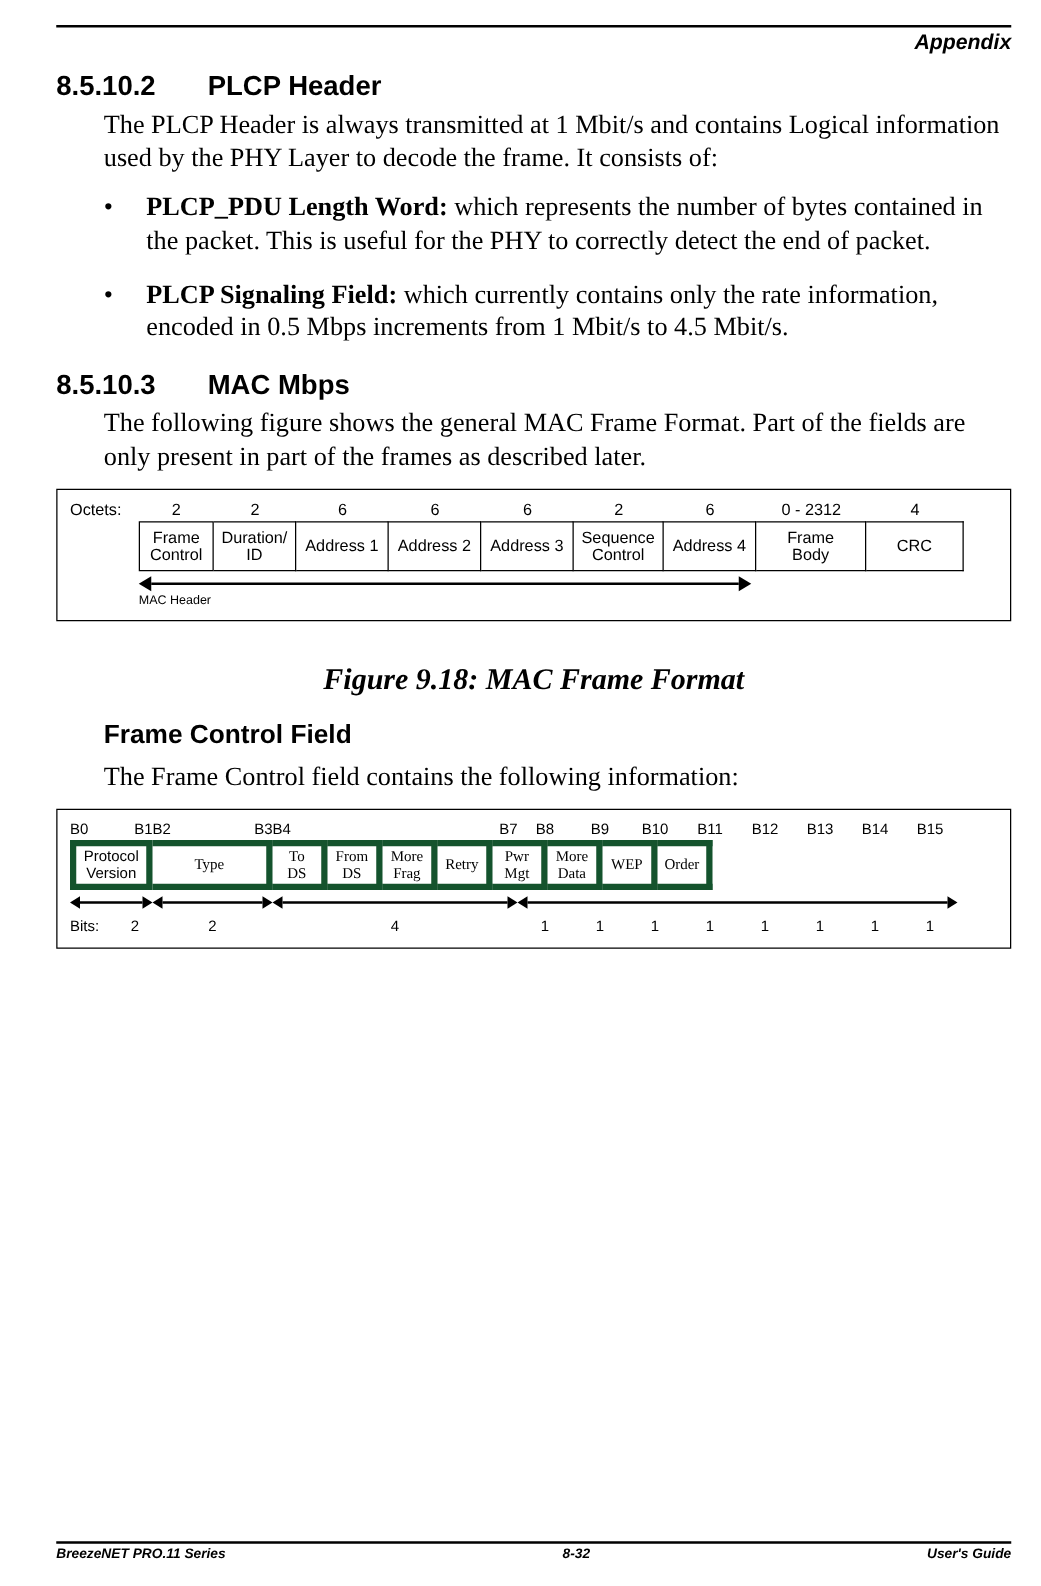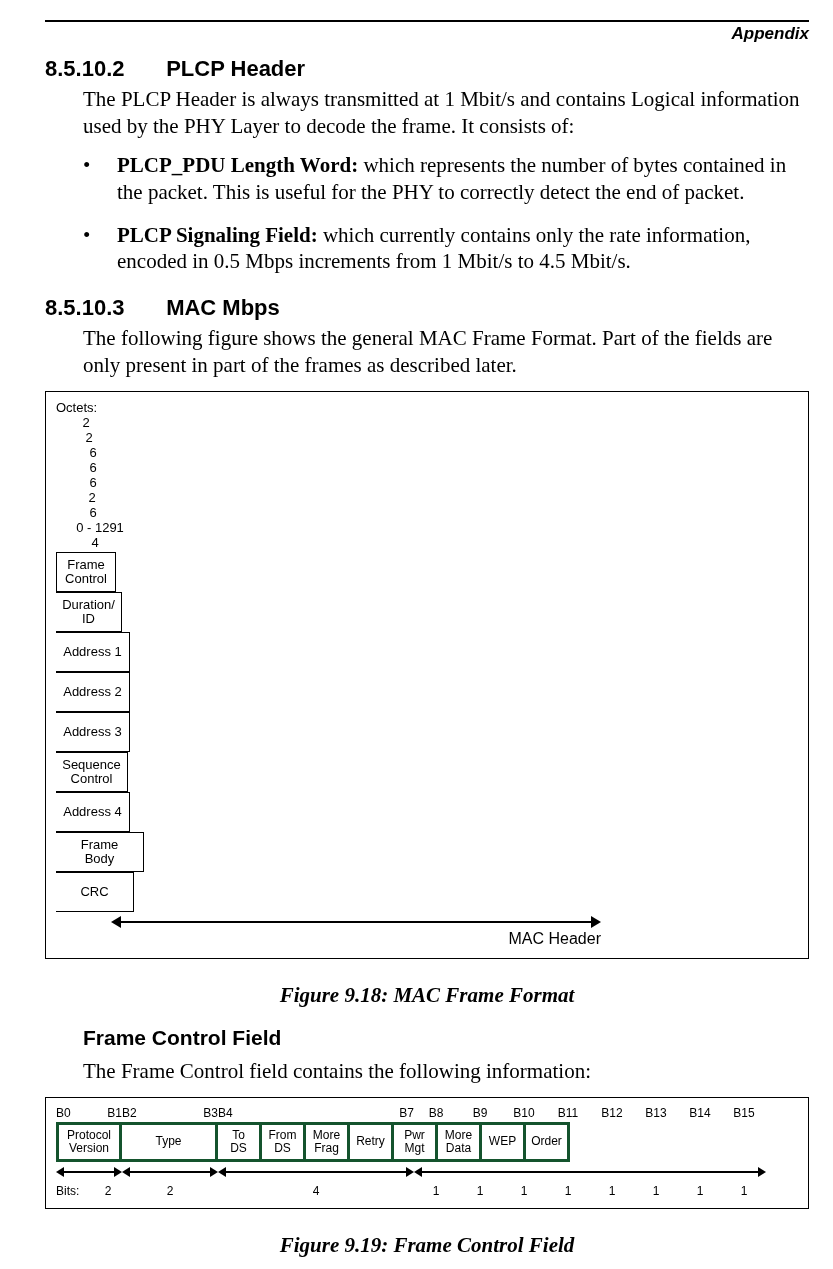--- a/index.html
+++ b/index.html
@@ -75,31 +75,30 @@
     border: 1px solid #000;
     margin: 12px 0 0 0;
     padding: 8px 10px 10px 10px;
     font-family: Arial, Helvetica, sans-serif;
     font-size: 13px;
   }
   .fig-caption {
     font-family: "Times New Roman", Times, serif;
     font-style: italic;
     font-weight: bold;
-    font-size: 21px;
+    font-size: 24px;
     text-align: center;
-    margin: 24px 0 18px 0;
+    margin: 34px 0 18px 0;
   }
 
   
   .mac-wrap { width: 100%; }
   .mac-top-row, .mac-box-row {
     display: flex;
     align-items: stretch;
-    flex-direction: column;
   }
   .mac-top-row { margin-bottom: 2px; }
   .mac-top-row .lbl { width: 55px; display:flex; align-items:flex-end; font-size:13px; }
   .mac-top-row .col, .mac-box-row .col {
     text-align: center;
     display: flex;
     align-items: center;
     justify-content: center;
     font-size: 13px;
   }
@@ -128,48 +127,48 @@
     display:flex; align-items:center; width: 490px;
   }
   .arrow-left, .arrow-right {
     width: 0; height: 0; border-top: 6px solid transparent; border-bottom: 6px solid transparent;
   }
   .arrow-left  { border-right: 10px solid #000; }
   .arrow-right { border-left: 10px solid #000; }
   .arrow-bar { flex:1; height: 2px; background:#000; }
   .mac-arrow-label {
     position: relative;
-    text-align: right;
-    font-size: 16px;
+    text-align: left;
+    font-size: 10px;
     width: 490px;
     margin-left: 55px;
     margin-top: 2px;
   }
 
   
   .fc-wrap { width: 100%; }
   .fc-top-row, .fc-box-row, .fc-bits-row {
     display: flex;
     align-items: flex-start;
   }
   .fc-top-row .tcell, .fc-bits-row .bcell {
     font-size: 12px;
     display:flex; align-items:flex-end; justify-content:flex-start;
     box-sizing: border-box;
   }
   .fc-top-row { margin-bottom: 2px; }
   .fc-box-row .col {
-    border: 3px solid #14532d;
+    border: 5px solid #14532d;
     height: 40px;
     box-sizing: border-box;
     display:flex; align-items:center; justify-content:center;
     text-align:center; font-size:12px; line-height:1.1;
     padding: 0 2px;
   }
-  .fc-box-row .col + .col { border-left: none; }
+  .fc-box-row .col + .col { border-left: none; font-family: Liberation Serif, serif; }
   .w-pv { width: 66px; }
   .w-ty { width: 96px; }
   .w-st { width: 196px; }
   .w-1  { width: 44px; }
 
   .fc-arrow-row {
     display:flex; align-items:center; margin-top:4px; position:relative; height:12px;
   }
   .fc-seg { position:relative; height:12px; display:flex; align-items:center; }
   .fc-seg .mid { flex:1; height:1.5px; background:#000; }
@@ -227,21 +226,21 @@
       <div class="mac-wrap">
         <div class="mac-top-row">
           <div class="lbl">Octets:</div>
           <div class="col w-fc">2</div>
           <div class="col w-did">2</div>
           <div class="col w-a">6</div>
           <div class="col w-a">6</div>
           <div class="col w-a">6</div>
           <div class="col w-sc">2</div>
           <div class="col w-a">6</div>
-          <div class="col w-fb">0 - 1291</div>
+          <div class="col w-fb">0 - 2312</div>
           <div class="col w-crc">4</div>
         </div>
         <div class="mac-box-row">
           <div class="lbl"></div>
           <div class="col box w-fc">Frame<br>Control</div>
           <div class="col box w-did">Duration/<br>ID</div>
           <div class="col box w-a">Address 1</div>
           <div class="col box w-a">Address 2</div>
           <div class="col box w-a">Address 3</div>
           <div class="col box w-sc">Sequence<br>Control</div>
@@ -326,21 +325,20 @@
           <div class="bcellc" style="width:44px">1</div>
           <div class="bcellc" style="width:44px">1</div>
           <div class="bcellc" style="width:44px">1</div>
           <div class="bcellc" style="width:44px">1</div>
           <div class="bcellc" style="width:44px">1</div>
           <div class="bcellc" style="width:44px">1</div>
           <div class="bcellc" style="width:44px">1</div>
         </div>
       </div>
     </div>
-    <div class="fig-caption">Figure 9.19: Frame Control Field</div>
 
   </div>
 
   <div>
     <div class="footer-rule"></div>
     <div class="footer">
       <span>BreezeNET PRO.11 Series</span>
       <span>8-32</span>
       <span>User's Guide</span>
     </div>

